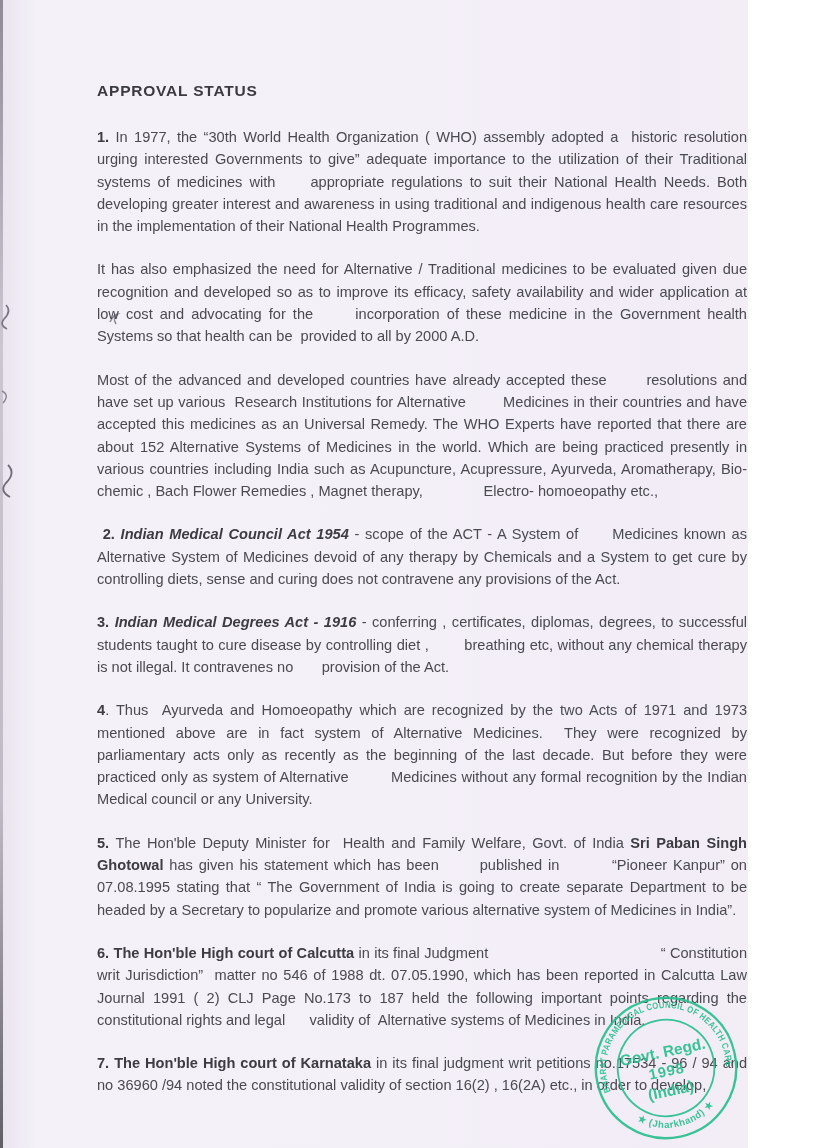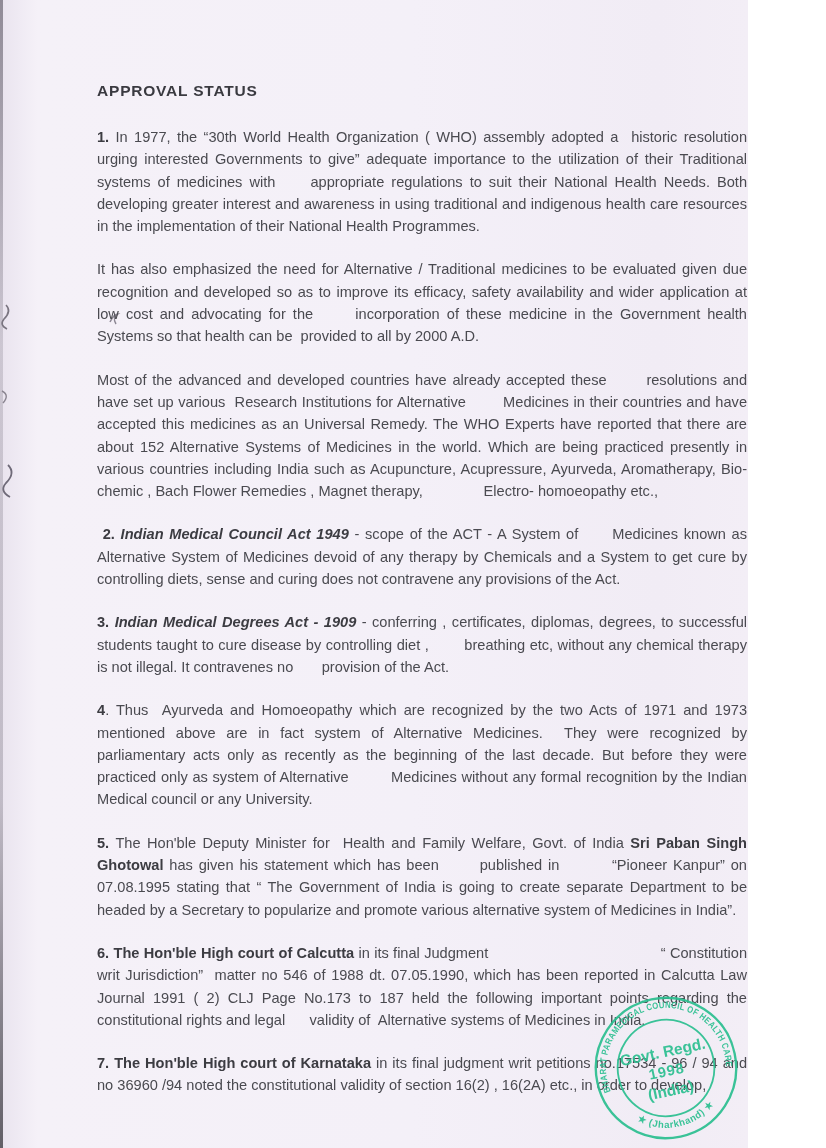--- a/index.html
+++ b/index.html
@@ -52,22 +52,22 @@
   <svg class="artifact" style="left:106px;top:310px;" width="18" height="16" viewBox="0 0 18 16">
     <path d="M4,12 q4,-8 8,-8 q-6,4 -2,10" fill="none" stroke="#8d8894" stroke-width="1.5"></path>
   </svg>
 
   <div class="content">
     <h1 class="doc-title">APPROVAL STATUS</h1>
     <div id="doc-body">
         <div class="para"><span class="b ">1.</span><span class=""> In 1977, the “30th World Health Organization ( WHO) assembly adopted a  historic resolution urging interested Governments to give” adequate importance to the utilization of their Traditional systems of medicines with     appropriate regulations to suit their National Health Needs. Both developing greater interest and awareness in using traditional and indigenous health care resources in the implementation of their National Health Programmes.</span></div>
         <div class="para"><span class="">It has also emphasized the need for Alternative / Traditional medicines to be evaluated given due recognition and developed so as to improve its efficacy, safety availability and wider application at low cost and advocating for the      incorporation of these medicine in the Government health Systems so that health can be  provided to all by 2000 A.D.</span></div>
         <div class="para"><span class="">Most of the advanced and developed countries have already accepted these       resolutions and have set up various  Research Institutions for Alternative        Medicines in their countries and have accepted this medicines as an Universal Remedy. The WHO Experts have reported that there are about 152 Alternative Systems of Medicines in the world. Which are being practiced presently in various countries including India such as Acupuncture, Acupressure, Ayurveda, Aromatherapy, Bio-chemic , Bach Flower Remedies , Magnet therapy,               Electro- homoeopathy etc.,</span></div>
-        <div class="para"><span class="b "> 2. </span><span class="b i">Indian Medical Council Act 1949</span><span class=""> - scope of the ACT - A System of      Medicines known as Alternative System of Medicines devoid of any therapy by Chemicals and a System to get cure by controlling diets, sense and curing does not contravene any provisions of the Act.</span></div>
-        <div class="para"><span class="b ">3. </span><span class="b i">Indian Medical Degrees Act - 1909</span><span class=""> - conferring , certificates, diplomas, degrees, to successful students taught to cure disease by controlling diet ,        breathing etc, without any chemical therapy is not illegal. It contravenes no       provision of the Act.</span></div>
+        <div class="para"><span class="b "> 2. </span><span class="b i">Indian Medical Council Act 1954</span><span class=""> - scope of the ACT - A System of      Medicines known as Alternative System of Medicines devoid of any therapy by Chemicals and a System to get cure by controlling diets, sense and curing does not contravene any provisions of the Act.</span></div>
+        <div class="para"><span class="b ">3. </span><span class="b i">Indian Medical Degrees Act - 1916</span><span class=""> - conferring , certificates, diplomas, degrees, to successful students taught to cure disease by controlling diet ,        breathing etc, without any chemical therapy is not illegal. It contravenes no       provision of the Act.</span></div>
         <div class="para"><span class="b ">4</span><span class="">. Thus  Ayurveda and Homoeopathy which are recognized by the two Acts of 1971 and 1973 mentioned above are in fact system of Alternative Medicines.  They were recognized by parliamentary acts only as recently as the beginning of the last decade. But before they were practiced only as system of Alternative         Medicines without any formal recognition by the Indian Medical council or any University.</span></div>
         <div class="para"><span class="b ">5.</span><span class=""> The Hon'ble Deputy Minister for  Health and Family Welfare, Govt. of India </span><span class="b ">Sri Paban Singh Ghotowal</span><span class=""> has given his statement which has been       published in         “Pioneer Kanpur” on 07.08.1995 stating that “ The Government of India is going to create separate Department to be headed by a Secretary to popularize and promote various alternative system of Medicines in India”.</span></div>
         <div class="para"><span class="b ">6. The Hon'ble High court of Calcutta</span><span class=""> in its final Judgment                                        “ Constitution writ Jurisdiction”  matter no 546 of 1988 dt. 07.05.1990, which has been reported in Calcutta Law Journal 1991 ( 2) CLJ Page No.173 to 187 held the following important points regarding the constitutional rights and legal      validity of  Alternative systems of Medicines in India.</span></div>
         <div class="para"><span class="b ">7. The Hon'ble High court of Karnataka</span><span class=""> in its final judgment writ petitions no.17534 - 96 / 94 and no 36960 /94 noted the constitutional validity of section 16(2) , 16(2A) etc., in order to develop,</span></div>
       </div>
   </div>
 
   <svg class="stamp" viewBox="-90 -90 180 180">
     <g transform="rotate(-12)">
       <circle r="77" fill="none" stroke-width="2.6" stroke="#2bbf90"></circle>

